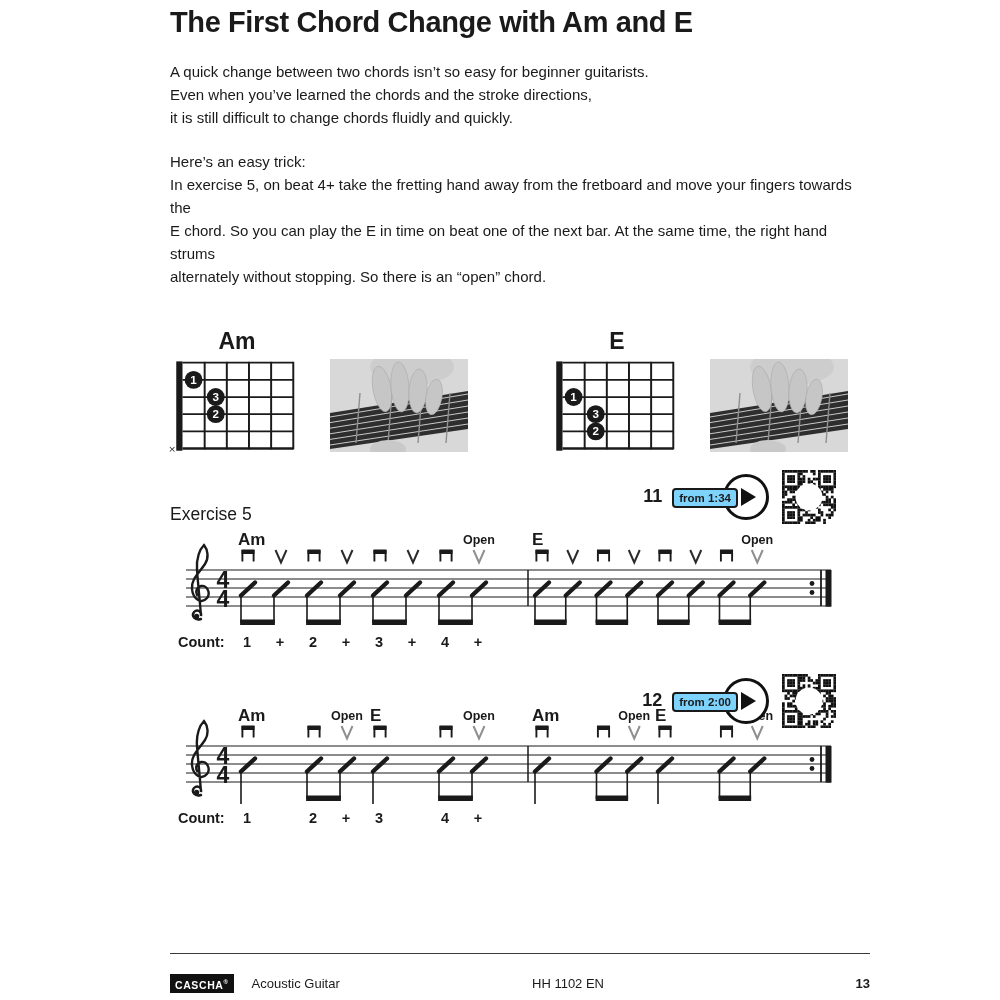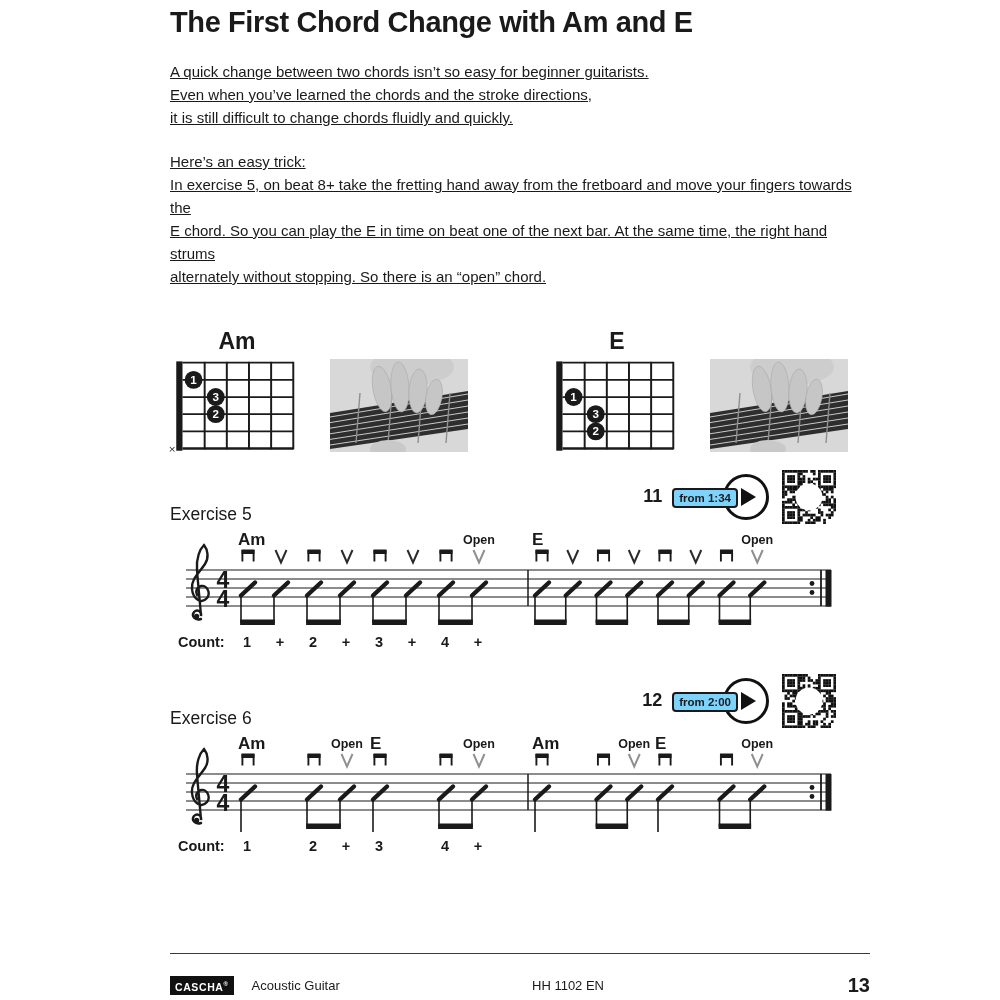--- a/index.html
+++ b/index.html
@@ -1,20 +1,20 @@
 <!DOCTYPE html>
 <html><head>
 <meta charset="utf-8">
 <style>
   html,body{margin:0;padding:0;background:#fff;}
   .page{position:relative;width:932px;height:1000px;background:#ffffff;
         font-family:"Liberation Sans",sans-serif;color:#1a1a1a;overflow:hidden;}
   .content{position:absolute;left:170px;top:0;width:700px;}
   h1.title{font-size:29px;font-weight:bold;letter-spacing:-0.4px;margin:6px 0 0 0;}
-  .para{font-size:15px;line-height:23px;white-space:pre-line;margin:21px 0 0 0;text-decoration:underline;}
+  .para{font-size:15px;line-height:23px;white-space:pre-line;margin:21px 0 0 0;}
   
   .chords-row{display:flex;margin-top:40px;gap:82px;}
   .chord-block{display:flex;align-items:flex-start;gap:26px;}
   .diagram-col{display:flex;flex-direction:column;align-items:center;}
   .chord-name{font-size:23px;font-weight:bold;text-align:center;width:134px;line-height:26px;margin-bottom:5px;}
   .chord-svg{width:134px;height:95px;display:block;overflow:visible;}
   .photo-svg{width:138px;height:93px;display:block;margin-top:31px;}
   
   .exercise{position:relative;margin-top:50px;}
   .exercise h3{font-size:17.5px;font-weight:normal;margin:0 0 7px 0;}
@@ -30,34 +30,34 @@
             border-bottom:9px solid transparent;margin-left:4px;}
   .qr{width:54px;height:54px;margin-left:13px;}
   
   .footer-rule{position:absolute;left:170px;top:953px;width:700px;border-top:1.5px solid #3a3a3a;}
   .footer{position:absolute;left:170px;top:974px;width:700px;display:flex;align-items:center;font-size:13px;}
   .brand{background:#111;color:#fff;font-weight:bold;font-size:10.5px;letter-spacing:0.6px;
          padding:2.5px 5px;line-height:11px;}
   .brand .mark{font-size:6px;vertical-align:super;}
   .series{margin-left:18px;}
   .code{position:absolute;left:50%;transform:translateX(-50%);margin-left:48px;}
-  .pageno{margin-left:auto;font-weight:bold;font-size:20px;}
+  .pageno{margin-left:auto;font-weight:bold;font-size:13px;}
 </style>
 </head>
 <body>
 
 <div class="page">
   <div class="content">
     <h1 class="title">The First Chord Change with Am and E</h1>
 
     <p class="para">A quick change between two chords isn’t so easy for beginner guitarists.
 Even when you’ve learned the chords and the stroke directions,
 it is still difficult to change chords fluidly and quickly.</p>
     <p class="para">Here’s an easy trick:
-In exercise 5, on beat 8+ take the fretting hand away from the fretboard and move your fingers towards the
+In exercise 5, on beat 4+ take the fretting hand away from the fretboard and move your fingers towards the
 E chord. So you can play the E in time on beat one of the next bar. At the same time, the right hand strums
 alternately without stopping. So there is an “open” chord.</p>
 
     <div class="chords-row">
       <div class="chord-block">
         <div class="diagram-col">
           <div class="chord-name">Am</div>
           <svg class="chord-svg" id="chord-0" viewBox="0 0 150 106">
               <line x1="14" y1="4" x2="138" y2="4" stroke="#1a1a1a" stroke-width="2"></line>
               <line x1="14" y1="23.2" x2="138" y2="23.2" stroke="#1a1a1a" stroke-width="2"></line>
@@ -759,21 +759,20 @@
             <rect x="25.714285714285715" y="51.42857142857143" width="2.7214285714285715" height="2.7214285714285715" fill="#111"></rect>
             <rect x="28.28571428571429" y="51.42857142857143" width="2.7214285714285715" height="2.7214285714285715" fill="#111"></rect>
             <rect x="30.85714285714286" y="51.42857142857143" width="2.7214285714285715" height="2.7214285714285715" fill="#111"></rect>
             <rect x="38.57142857142858" y="51.42857142857143" width="2.7214285714285715" height="2.7214285714285715" fill="#111"></rect>
             <rect x="41.142857142857146" y="51.42857142857143" width="2.7214285714285715" height="2.7214285714285715" fill="#111"></rect>
             <rect x="43.714285714285715" y="51.42857142857143" width="2.7214285714285715" height="2.7214285714285715" fill="#111"></rect>
             <rect x="46.28571428571429" y="51.42857142857143" width="2.7214285714285715" height="2.7214285714285715" fill="#111"></rect>
             <circle cx="27" cy="27" r="13.5" fill="#fff"></circle>
           </svg>
       </div>
-      <h3>Exercise 6</h3>
       <svg class="staff-svg" id="staff-1" viewBox="0 0 670 120">
           <line x1="10" y1="38" x2="655" y2="38" stroke="#1a1a1a" stroke-width="1.2"></line>
           <line x1="10" y1="47" x2="655" y2="47" stroke="#1a1a1a" stroke-width="1.2"></line>
           <line x1="10" y1="56" x2="655" y2="56" stroke="#1a1a1a" stroke-width="1.2"></line>
           <line x1="10" y1="65" x2="655" y2="65" stroke="#1a1a1a" stroke-width="1.2"></line>
           <line x1="10" y1="74" x2="655" y2="74" stroke="#1a1a1a" stroke-width="1.2"></line>
           <path d="M25,87 C19,89 15,84 18,80 C21,77 26,79 25,84 C24,70 22,52 21,38 C20,26 24,17 28,13 C32,18 33,26 29,32 C23,41 15,47 16,57 C17,68 26,72 31,66 C35,61 31,53 25,54 C21,55 19,59 21,63" fill="none" stroke="#1a1a1a" stroke-width="2.4" stroke-linecap="round"></path>
           <circle cx="20.6" cy="84.4" r="2.6" fill="#1a1a1a"></circle>
           <text x="47" y="55.5" text-anchor="middle" font-size="23" font-weight="bold" fill="#1a1a1a" font-family="&quot;Liberation Sans&quot;,sans-serif">4</text>
           <text x="47" y="74.5" text-anchor="middle" font-size="23" font-weight="bold" fill="#1a1a1a" font-family="&quot;Liberation Sans&quot;,sans-serif">4</text>

